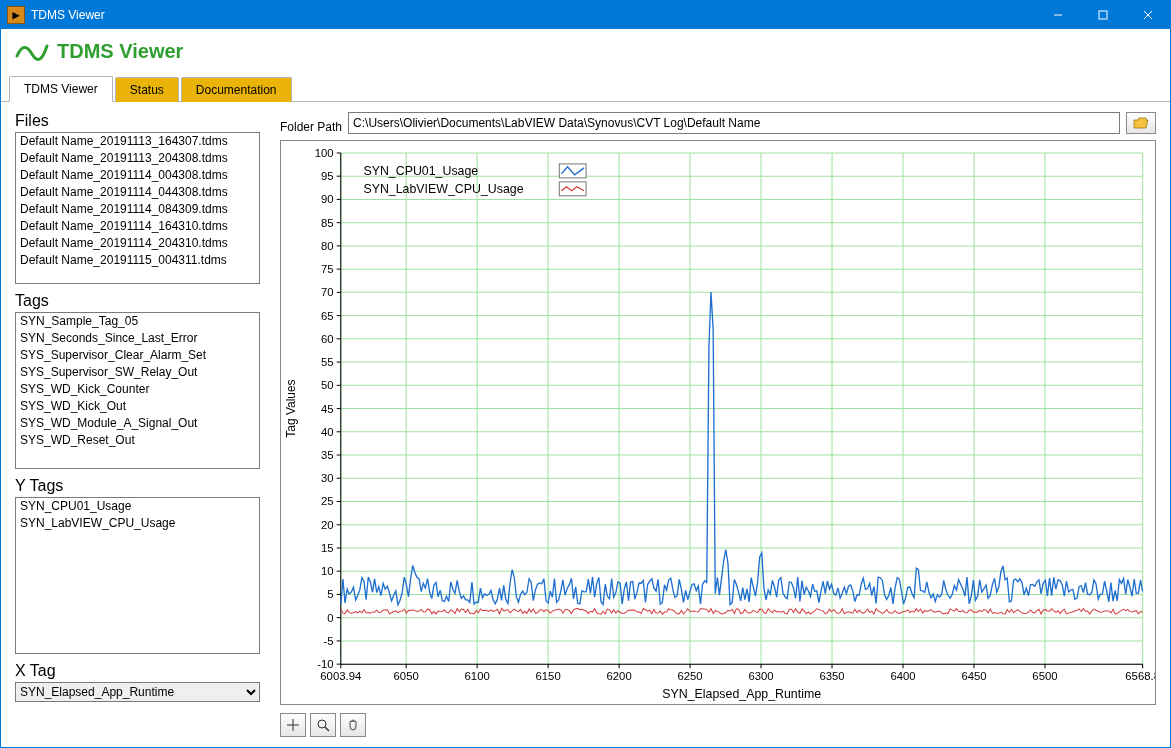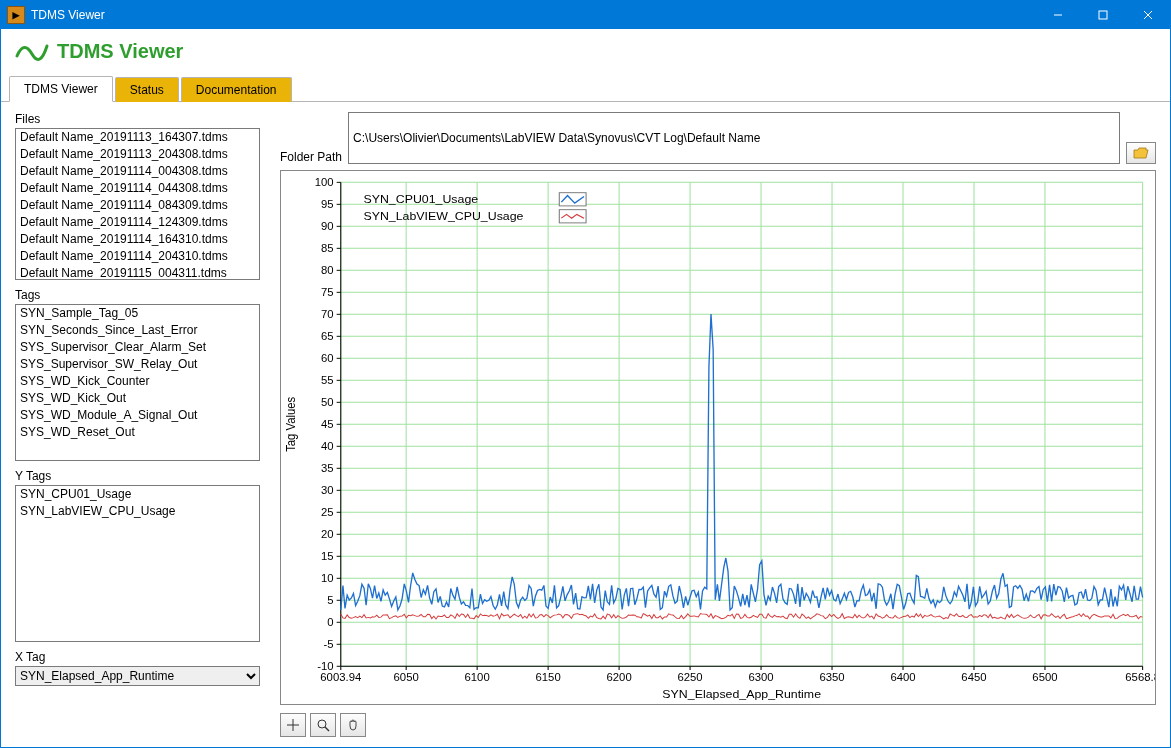--- a/index.html
+++ b/index.html
@@ -9,31 +9,31 @@
   .titlebar .title{flex:1}
   .winbtn{width:45px;height:28px;display:flex;align-items:center;justify-content:center;color:#fff}
   .winbtn.close{background:transparent}
   .header{height:44px;display:flex;align-items:center;padding:0 14px;flex:none}
   .header .logo{color:#2e9e2e;font-size:20px;font-weight:bold;display:flex;align-items:center;gap:8px}
   .tabstrip{height:28px;display:flex;align-items:flex-end;border-bottom:1px solid #b5b5b5;padding-left:8px;flex:none}
   .tab{padding:5px 14px;border:1px solid #b5b5b5;border-bottom:none;background:#eab308;margin-right:2px;border-radius:2px 2px 0 0;position:relative;top:1px}
   .tab.active{background:#fff;border-bottom:1px solid #fff}
   .body{flex:1;display:flex;padding:10px 14px 10px 14px;gap:20px;overflow:hidden}
   .leftcol{width:245px;display:flex;flex-direction:column;gap:8px}
-  .group-label{font-size:12px;margin-bottom:2px}
+  .group-label{font-size:16px;margin-bottom:2px}
   .listbox{border:1px solid #7a7a7a;height:150px;overflow-y:scroll;background:#fff}
   .listbox.tall{height:155px}
   .listbox.ytags{height:155px}
   .listbox .item{padding:1px 4px;white-space:nowrap;font-size:12px;line-height:15px}
   .xtag-row{display:flex;gap:4px;align-items:center}
   .xtag-row select{flex:1;font-size:12px;height:20px;border:1px solid #7a7a7a}
   .rightcol{flex:1;display:flex;flex-direction:column;gap:6px;min-width:0}
   .pathrow{display:flex;align-items:flex-end;gap:6px}
   .pathrow label{white-space:nowrap}
-  .pathrow input{flex:1;border:1px solid #7a7a7a;height:20px;padding:15px 4px;font-size:12px}
+  .pathrow input{flex:1;border:1px solid #7a7a7a;height:20px;padding:0 4px;font-size:12px}
   .browse-btn{width:28px;height:20px;border:1px solid #888;background:linear-gradient(#fff,#e6e6e6);display:flex;align-items:center;justify-content:center}
   .chartbox{flex:1;border:1px solid #888;background:#fff;position:relative;min-height:0}
   .toolbar{display:flex;gap:4px;padding-top:2px}
   .tb-btn{width:24px;height:22px;border:1px solid #888;background:linear-gradient(#fdfdfd,#e6e6e6);display:flex;align-items:center;justify-content:center}
   
   svg{display:block}
   .grid line{stroke:#9fe29f;stroke-width:1}
   .axis line,.axis path{stroke:#000;stroke-width:1}
   .axis text{font-size:11px;fill:#000}
 </style>
@@ -83,21 +83,20 @@
     <div class="leftcol">
 
       <div>
         <div class="group-label">Files</div>
         <div class="listbox" id="files-list">
             <div class="item">Default Name_20191113_164307.tdms</div>
             <div class="item">Default Name_20191113_204308.tdms</div>
             <div class="item">Default Name_20191114_004308.tdms</div>
             <div class="item">Default Name_20191114_044308.tdms</div>
             <div class="item">Default Name_20191114_084309.tdms</div>
-            <div class="item">Default Name_20191114_124309.tdms</div>
             <div class="item">Default Name_20191114_164310.tdms</div>
             <div class="item">Default Name_20191114_204310.tdms</div>
             <div class="item">Default Name_20191115_004311.tdms</div>
           </div>
       </div>
 
       <div>
         <div class="group-label">Tags</div>
         <div class="listbox tall" id="tags-list">
             <div class="item">SYN_Sample_Tag_05</div>

